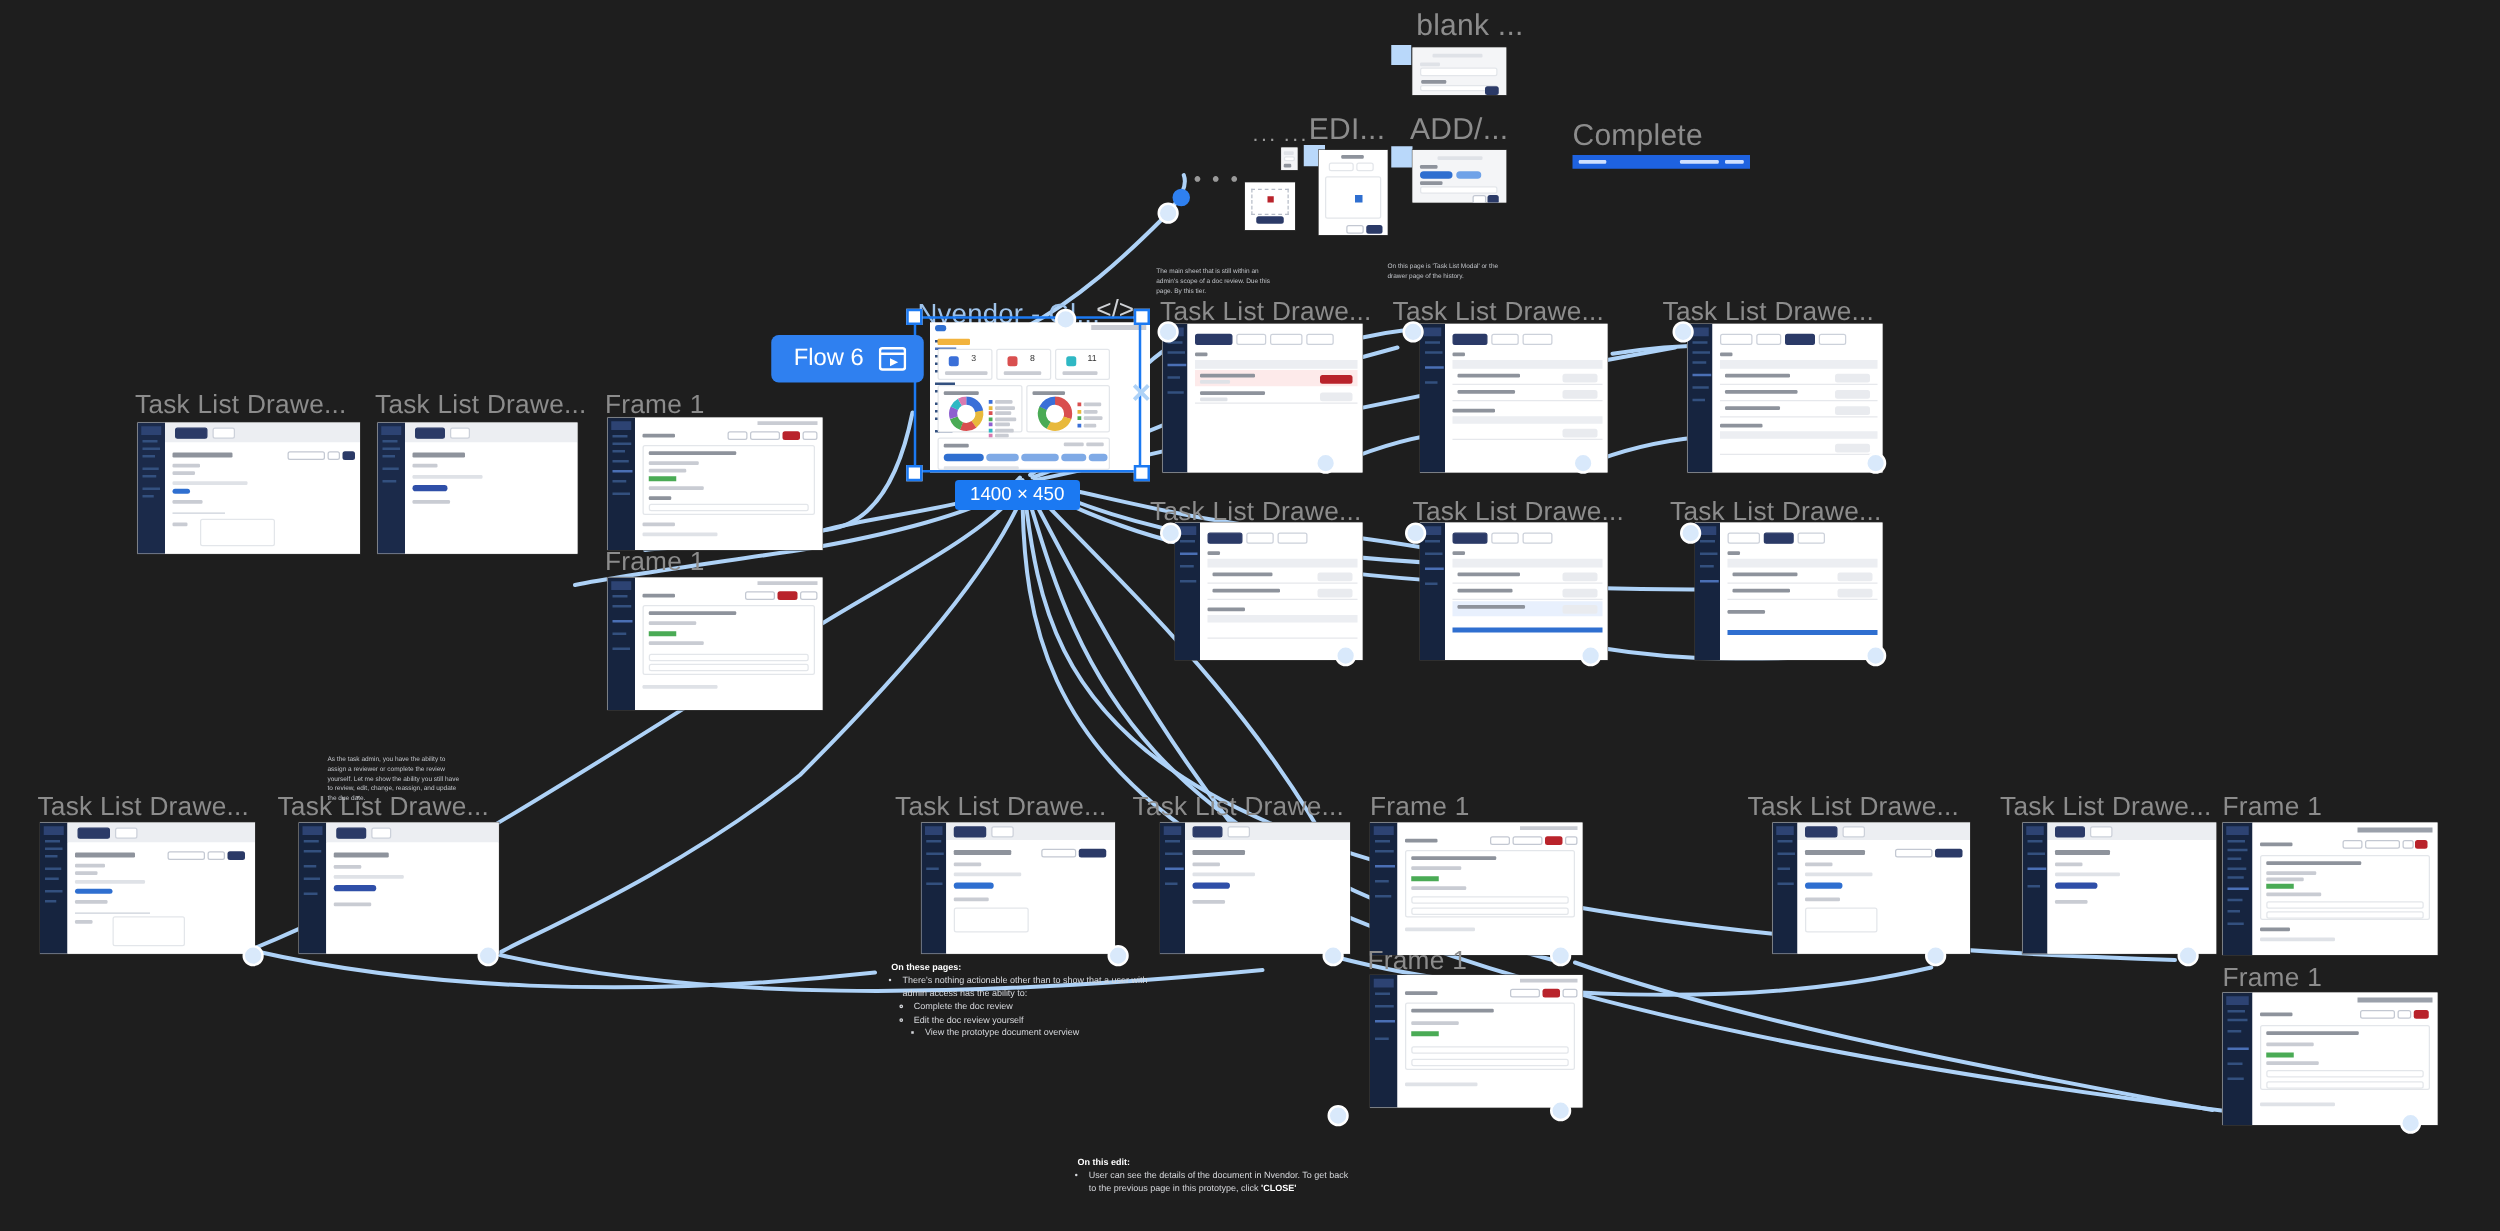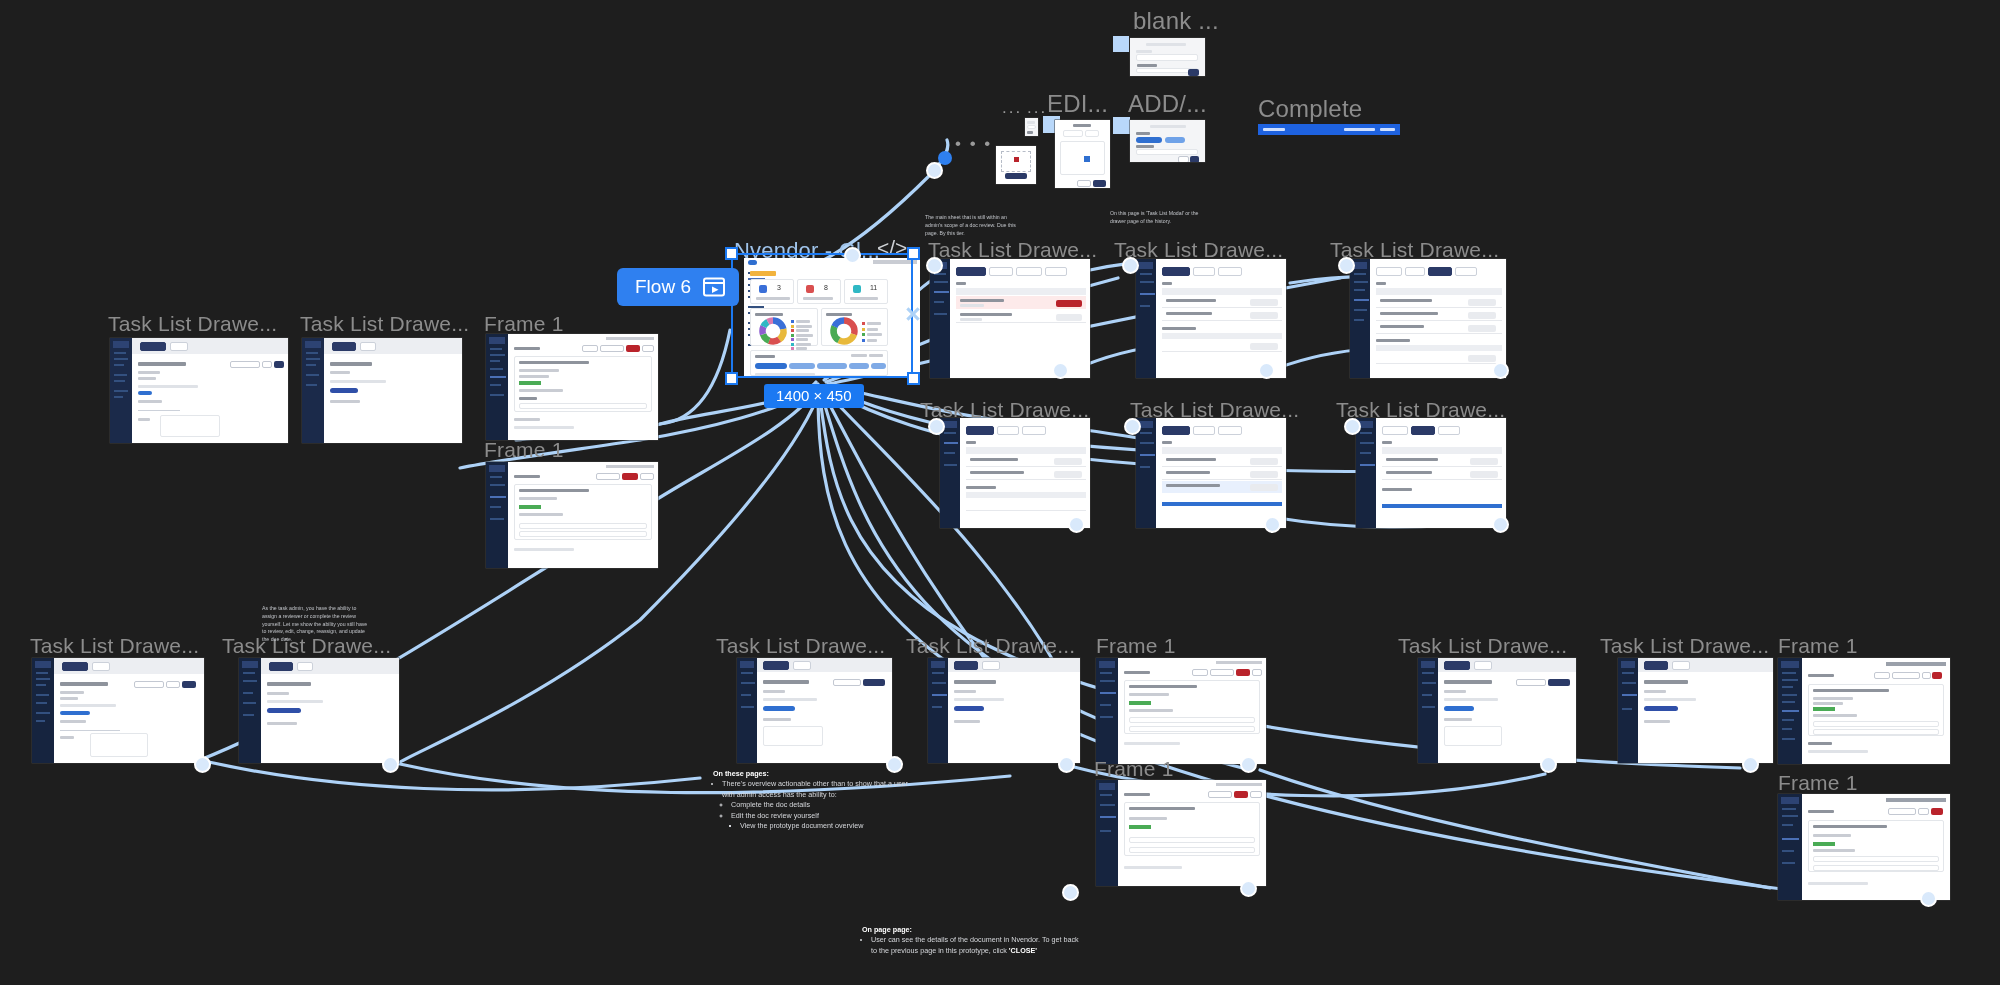--- a/index.html
+++ b/index.html
@@ -905,35 +905,35 @@
   <div class="dot" style="left:1240px; top:756px;"></div>
   <div class="dot" style="left:1240px; top:880px;"></div>
   <div class="dot" style="left:1540px; top:756px;"></div>
   <div class="dot" style="left:1742px; top:756px;"></div>
   <div class="dot" style="left:1920px; top:890px;"></div>
   <div class="dot" style="left:1062px; top:884px;"></div>
 
   <div class="anno" style="left:713px; top:769px; width:205px;">
     <b>On these pages:</b>
     <ul>
-      <li><span>There's overview actionable other than to show that a</span>
+      <li><span>There's nothing actionable other than to show that a</span>
           <span>user with admin access has the ability to:</span>
         <ul>
-          <li>Complete the doc details</li>
+          <li>Complete the doc review</li>
           <li>Edit the doc review yourself</li>
           <ul>
               <li>View the prototype document overview</li>
             </ul>
         </ul>
       </li>
     </ul>
   </div>
 
   <div class="anno" style="left:862px; top:925px; width:220px;">
-    <b>On page page:</b>
+    <b>On this edit:</b>
     <ul>
         <li><span>User can see the details of the document in Nvendor.</span>
             <span>To get back to the previous page in this prototype, click</span>
             <b>'CLOSE'</b></li>
       </ul>
   </div>
 
   <div class="anno tiny" style="left:262px; top:605px; width:110px;">As the task admin, you have the ability to assign a reviewer or complete the review yourself. Let me show the ability you still have to review, edit, change, reassign, and update the due date.</div>
 
   <div class="anno tiny" style="left:925px; top:214px; width:100px;">The main sheet that is still within an admin's scope of a doc review. Due this page. By this tier.</div>

